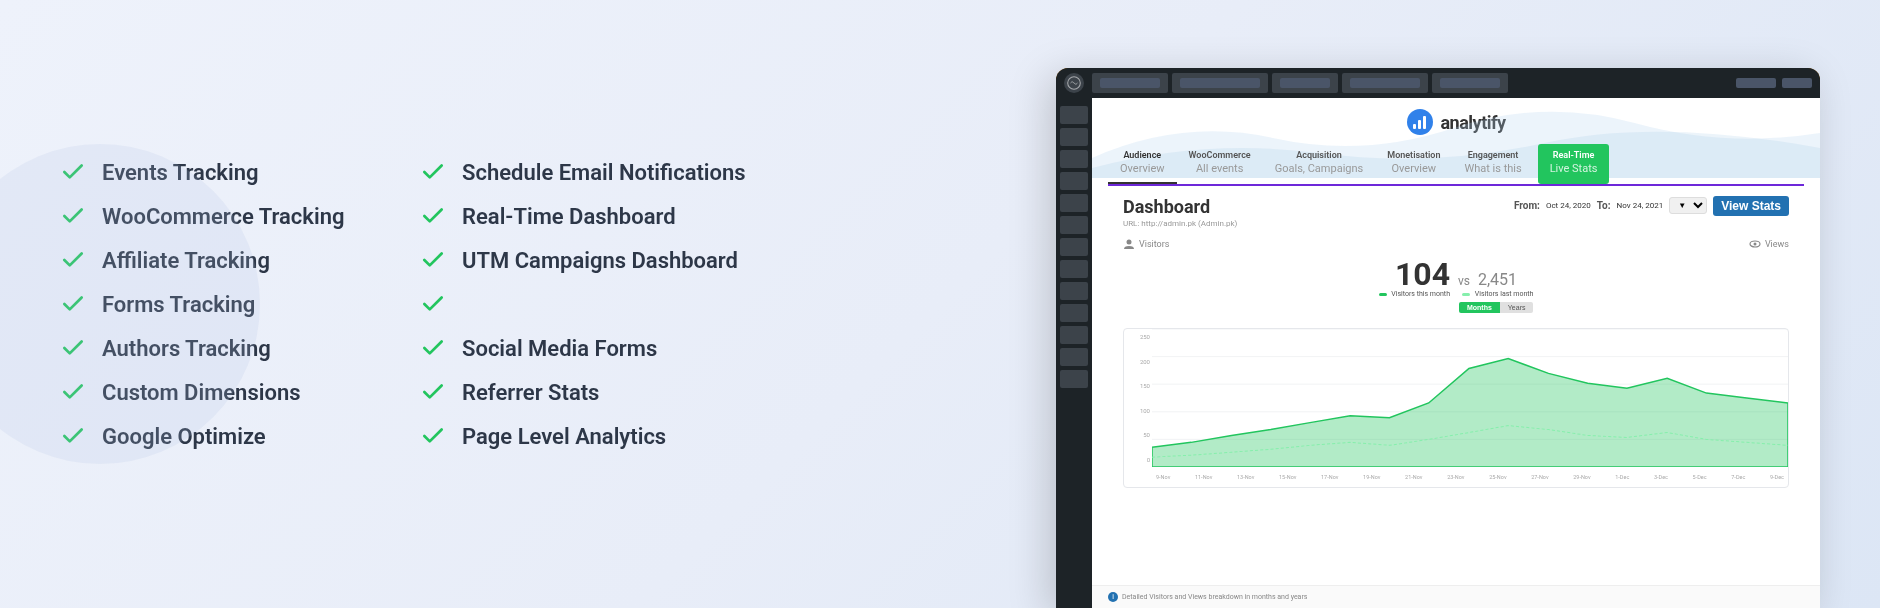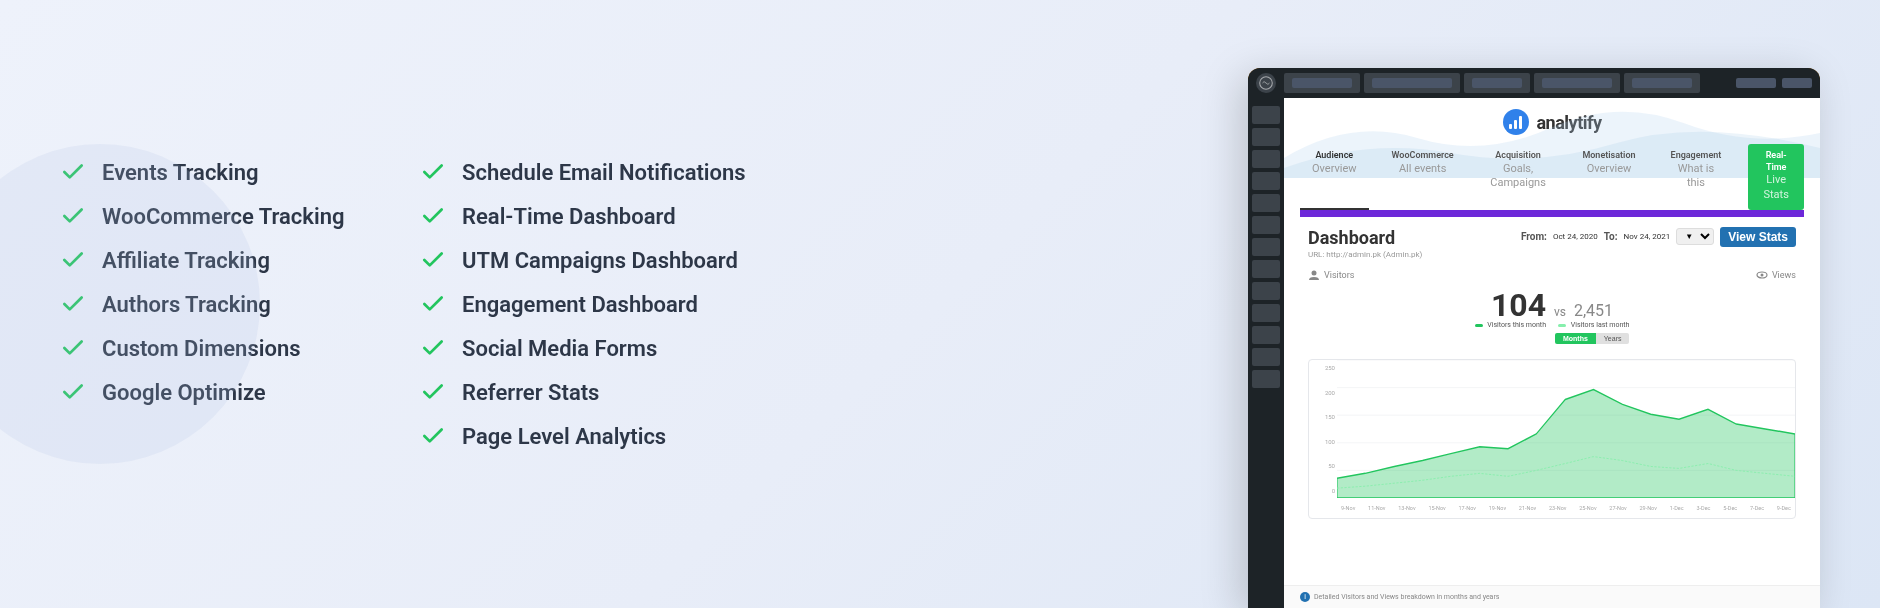--- a/index.html
+++ b/index.html
@@ -69,21 +69,21 @@
 
     .feature-label {
       font-size: 22px;
       font-weight: 600;
       color: #2d3748;
       white-space: nowrap;
     }
 
     
     .dashboard-preview {
-      width: 572px;
+      width: 764px;
       height: 540px;
       border-radius: 12px 12px 0 0;
       overflow: hidden;
       box-shadow: -8px 8px 40px rgba(0,0,0,0.18);
       position: relative;
       flex-shrink: 0;
       align-self: flex-end;
       background: #a16207;
     }
 
@@ -216,22 +216,22 @@
       overflow: hidden;
     }
 
     .mountain-bg svg {
       width: 100%;
       height: 80px;
     }
 
     .nav-tabs {
       display: flex;
-      gap: 11px;
-      border-bottom: 7px solid #6d28d9;
+      gap: 0;
+      border-bottom: 2px solid #6d28d9;
       position: relative;
       z-index: 2;
     }
 
     .nav-tab {
       padding: 6px 12px;
       font-size: 9px;
       font-weight: 600;
       color: #555;
       border-bottom: 2px solid transparent;
@@ -257,21 +257,21 @@
       border-radius: 3px;
       margin-left: 4px;
     }
 
     .nav-tab.realtime .nav-tab-sub {
       color: rgba(255,255,255,0.8);
     }
 
     
     .dash-content {
-      padding: 10px 24px;
+      padding: 10px 31px;
       flex: 1;
     }
 
     .dash-title-row {
       display: flex;
       justify-content: space-between;
       align-items: flex-start;
       margin-bottom: 10px;
     }
 
@@ -511,20 +511,28 @@
         </svg>
       </div>
       <span class="feature-label">Affiliate Tracking</span>
     </div>
         <div class="feature-item">
       <div class="check-icon">
         <svg viewBox="0 0 24 24" xmlns="http://www.w3.org/2000/svg">
           <path d="M20 6L9 17L4 12" stroke="#22c55e" stroke-width="2.5" fill="none" stroke-linecap="round" stroke-linejoin="round"></path>
         </svg>
       </div>
+      <span class="feature-label">Forms Tracking</span>
+    </div>
+        <div class="feature-item">
+      <div class="check-icon">
+        <svg viewBox="0 0 24 24" xmlns="http://www.w3.org/2000/svg">
+          <path d="M20 6L9 17L4 12" stroke="#22c55e" stroke-width="2.5" fill="none" stroke-linecap="round" stroke-linejoin="round"></path>
+        </svg>
+      </div>
       <span class="feature-label">Authors Tracking</span>
     </div>
         <div class="feature-item">
       <div class="check-icon">
         <svg viewBox="0 0 24 24" xmlns="http://www.w3.org/2000/svg">
           <path d="M20 6L9 17L4 12" stroke="#22c55e" stroke-width="2.5" fill="none" stroke-linecap="round" stroke-linejoin="round"></path>
         </svg>
       </div>
       <span class="feature-label">Custom Dimensions</span>
     </div>
@@ -561,21 +569,20 @@
         </svg>
       </div>
       <span class="feature-label">UTM Campaigns Dashboard</span>
     </div>
         <div class="feature-item">
       <div class="check-icon">
         <svg viewBox="0 0 24 24" xmlns="http://www.w3.org/2000/svg">
           <path d="M20 6L9 17L4 12" stroke="#22c55e" stroke-width="2.5" fill="none" stroke-linecap="round" stroke-linejoin="round"></path>
         </svg>
       </div>
-      <span class="feature-label">Engagement Dashboard</span>
     </div>
         <div class="feature-item">
       <div class="check-icon">
         <svg viewBox="0 0 24 24" xmlns="http://www.w3.org/2000/svg">
           <path d="M20 6L9 17L4 12" stroke="#22c55e" stroke-width="2.5" fill="none" stroke-linecap="round" stroke-linejoin="round"></path>
         </svg>
       </div>
       <span class="feature-label">Social Media Forms</span>
     </div>
         <div class="feature-item">

